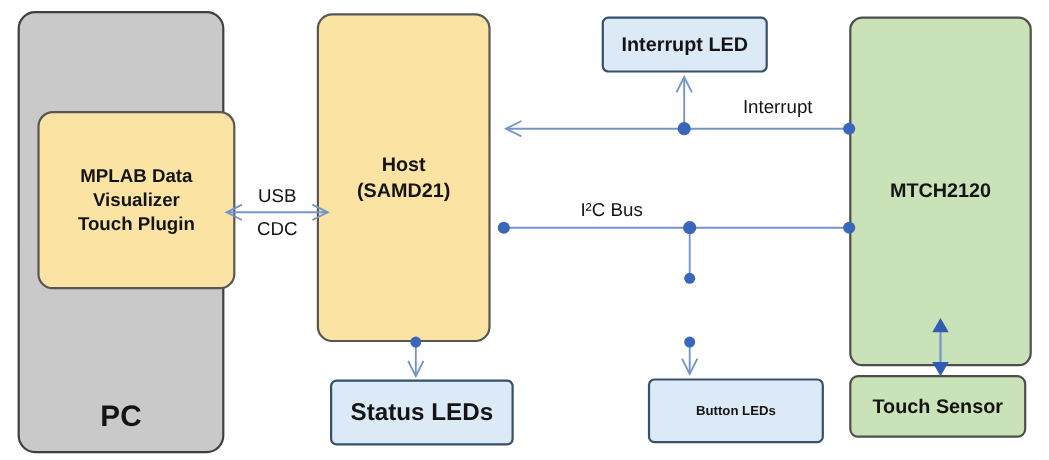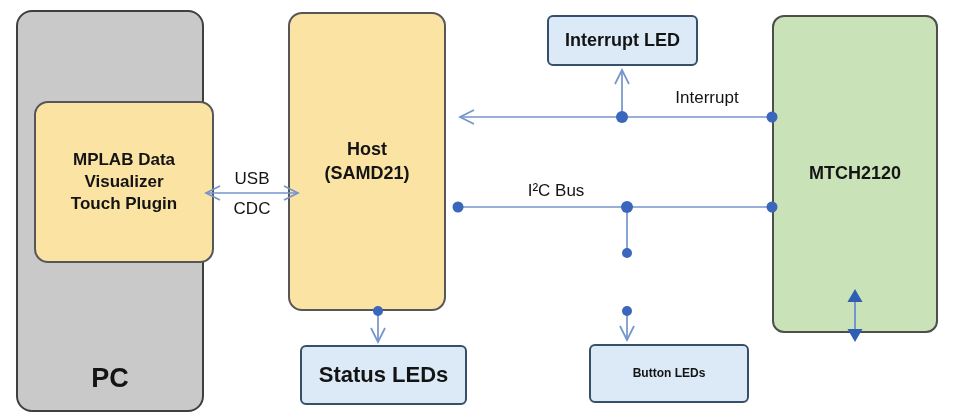--- a/index.html
+++ b/index.html
@@ -72,20 +72,23 @@
   </div>
 
   <div class="box blue" id="button-leds">
     <span class="label">Button LEDs</span>
   </div>
 
   <div class="box green" id="mtch2120">
     <span class="label">MTCH2120</span>
   </div>
 
+  <div class="box green" id="touch-sensor">
+    <span class="label">Touch Sensor</span>
+  </div>
 
   <svg id="wires" width="954" height="418" viewBox="0 0 954 418">
     <g stroke="#7494cc" stroke-width="1.7" fill="none">
 
       <g>
         <path d="M206 193 H298"></path>
         <path d="M220 186 L206 193 L220 200"></path>
         <path d="M284 186 L298 193 L284 200"></path>
       </g>
 

